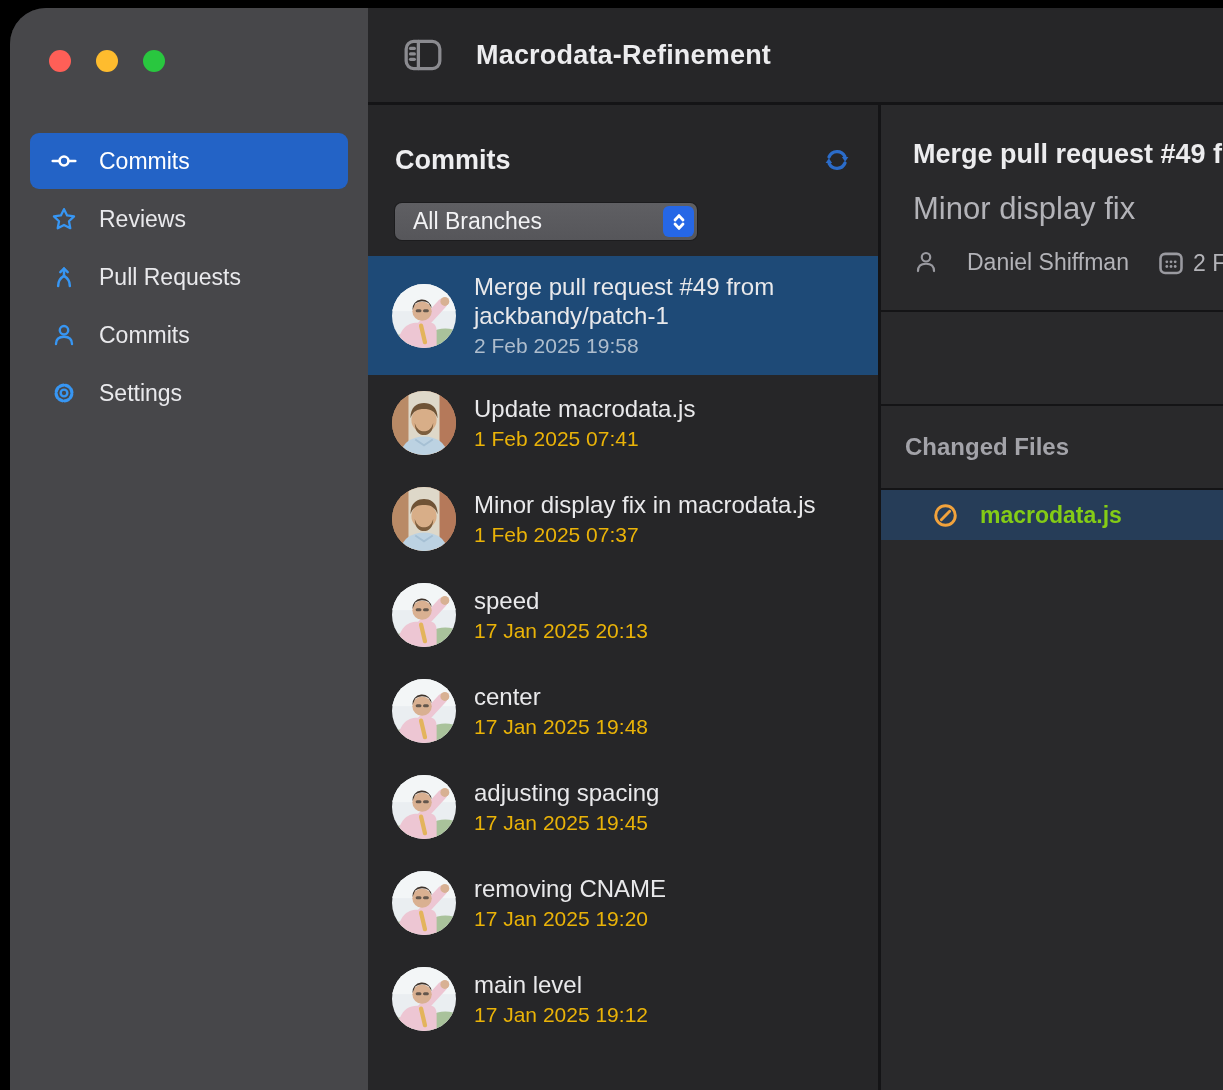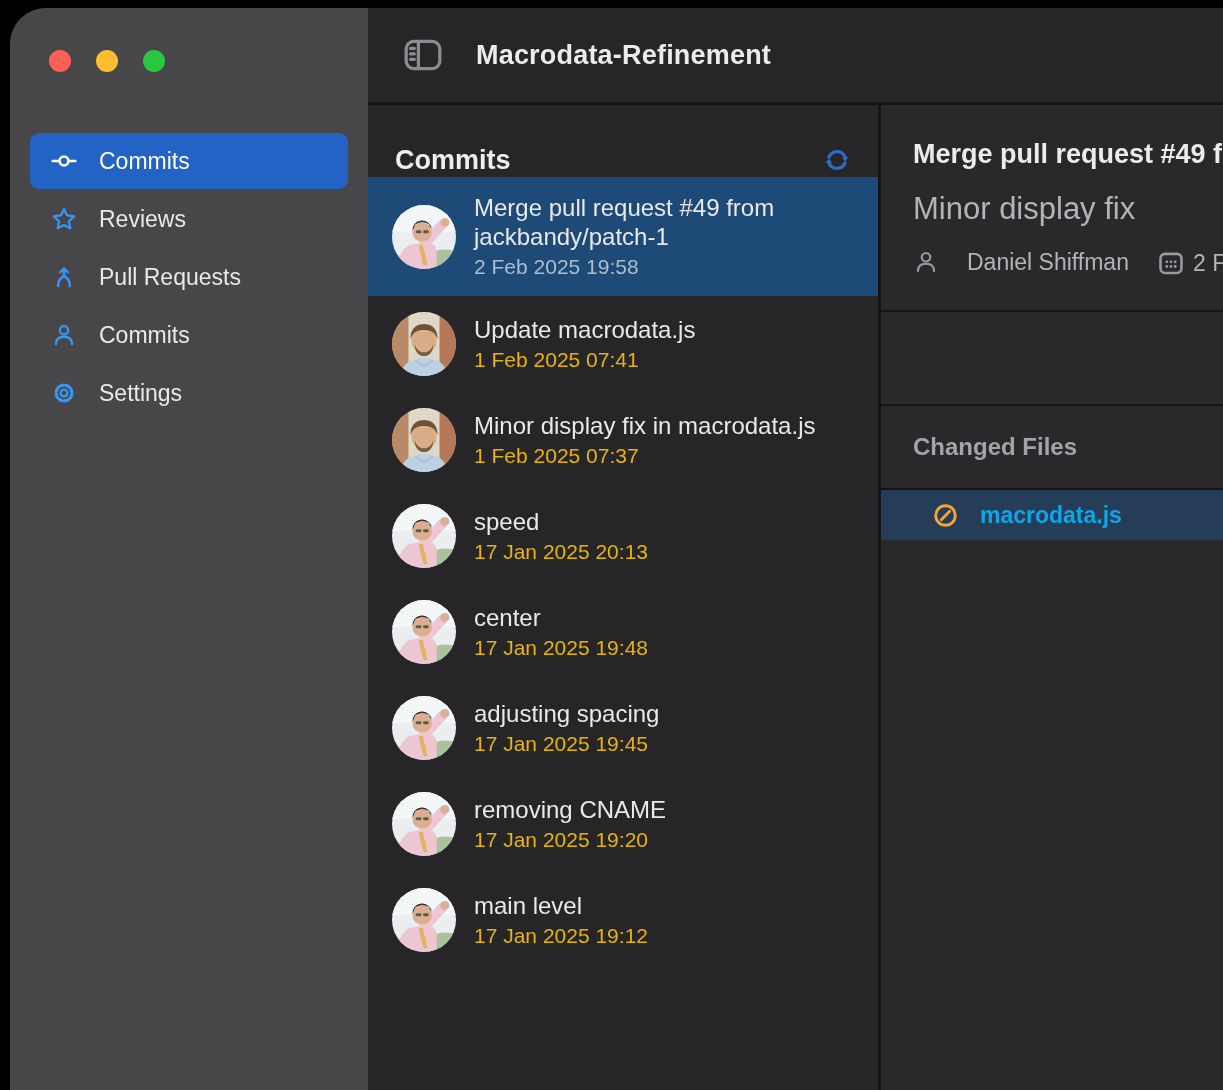--- a/index.html
+++ b/index.html
@@ -87,32 +87,32 @@
   .detail-author-row .person-ic svg{width:26px;height:26px;}
   .detail-author{font-size:23px;color:#b3b3b8;white-space:nowrap;}
   .detail-date-group{display:flex;align-items:center;gap:8px;margin-left:auto;margin-right:12px;}
   .detail-date-group .calendar-ic{width:28px;height:28px;color:#9a9aa0;flex:0 0 28px;}
   .detail-date-group .calendar-ic svg{width:28px;height:28px;}
   .detail-date{font-size:23px;color:#b3b3b8;white-space:nowrap;flex-shrink:0;}
 
   .detail-message{height:94px;flex:0 0 94px;border-bottom:2px solid var(--divider,#141416);}
 
   .changed-files-head{
-    height:84px;flex:0 0 84px;display:flex;align-items:center;padding-left:32px;
+    height:84px;flex:0 0 84px;display:flex;align-items:center;padding-left:24px;
     border-bottom:2px solid var(--divider,#141416);
   }
   .changed-files-title{font-size:24px;font-weight:700;color:#a3a3a9;}
 
   .file-row{
     height:50px;flex:0 0 50px;display:flex;align-items:center;gap:21px;padding-left:51px;
   }
   .file-row.selected{background:var(--file-selected,#263d58);}
   .file-status-ic{width:27px;height:27px;display:flex;flex:0 0 27px;}
   .file-status-ic svg{width:27px;height:27px;}
-  .file-name{font-size:23px;font-weight:700;color:#0ea5e9;}
+  .file-name{font-size:23px;font-weight:700;color:#84cc16;}
 </style>
 </head>
 <body>
 
 <div class="stage">
   <div class="window">
 
     <div class="sidebar">
       <div class="traffic-lights">
         <div class="tl-dot" id="tl-close" style="background: rgb(255, 95, 87);"></div>
@@ -192,20 +192,29 @@
             <span class="refresh-btn">
               <svg viewBox="0 0 24 24" fill="none" stroke="currentColor" stroke-width="2.6" stroke-linecap="round">
                 <path d="M5.6 9.6 A 7 7 0 0 1 18.3 9.2"></path>
                 <path d="M18.4 14.4 A 7 7 0 0 1 5.7 14.8"></path>
                 <polygon points="15.9,9.6 21.1,9.6 18.5,13.4" fill="currentColor" stroke="none"></polygon>
                 <polygon points="2.9,14.4 8.1,14.4 5.5,10.6" fill="currentColor" stroke="none"></polygon>
               </svg>
             </span>
           </div>
 
+          <div class="branch-select">
+            <span class="sel-label">All Branches</span>
+            <span class="sel-chevrons">
+              <svg viewBox="0 0 24 24" fill="none" stroke="currentColor" stroke-width="2.8" stroke-linecap="round" stroke-linejoin="round">
+                <path d="M8 10 L12 5.6 L16 10"></path>
+                <path d="M8 14 L12 18.4 L16 14"></path>
+              </svg>
+            </span>
+          </div>
 
           <div class="commit-list" id="commit-list">
               <div class="commit-row selected">
     <span class="avatar">
                   <svg viewBox="0 0 66 66">
                     <rect width="66" height="66" fill="#eaeef1"></rect>
                     <rect width="66" height="28" fill="#f3f6f7"></rect>
                     <ellipse cx="55" cy="59" rx="21" ry="13" fill="#a9c29b"></ellipse>
                     <ellipse cx="8" cy="62" rx="15" ry="10" fill="#b7c8ab"></ellipse>
                     <path d="M5,66 C7,47 15,40 26,40 L40,40 C44,40 46,44 46,49 L46,66 Z" fill="#edc6d3"></path>

